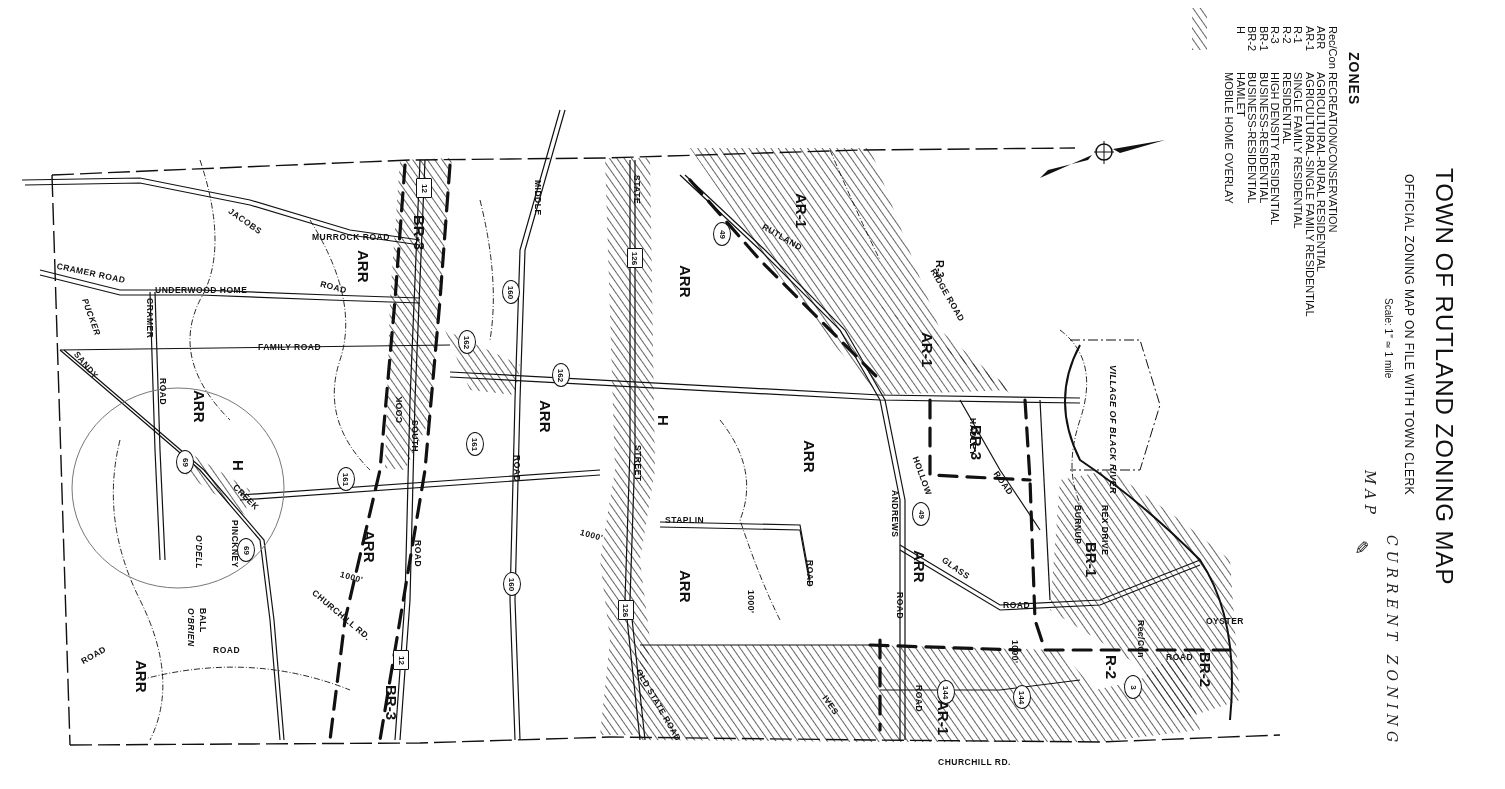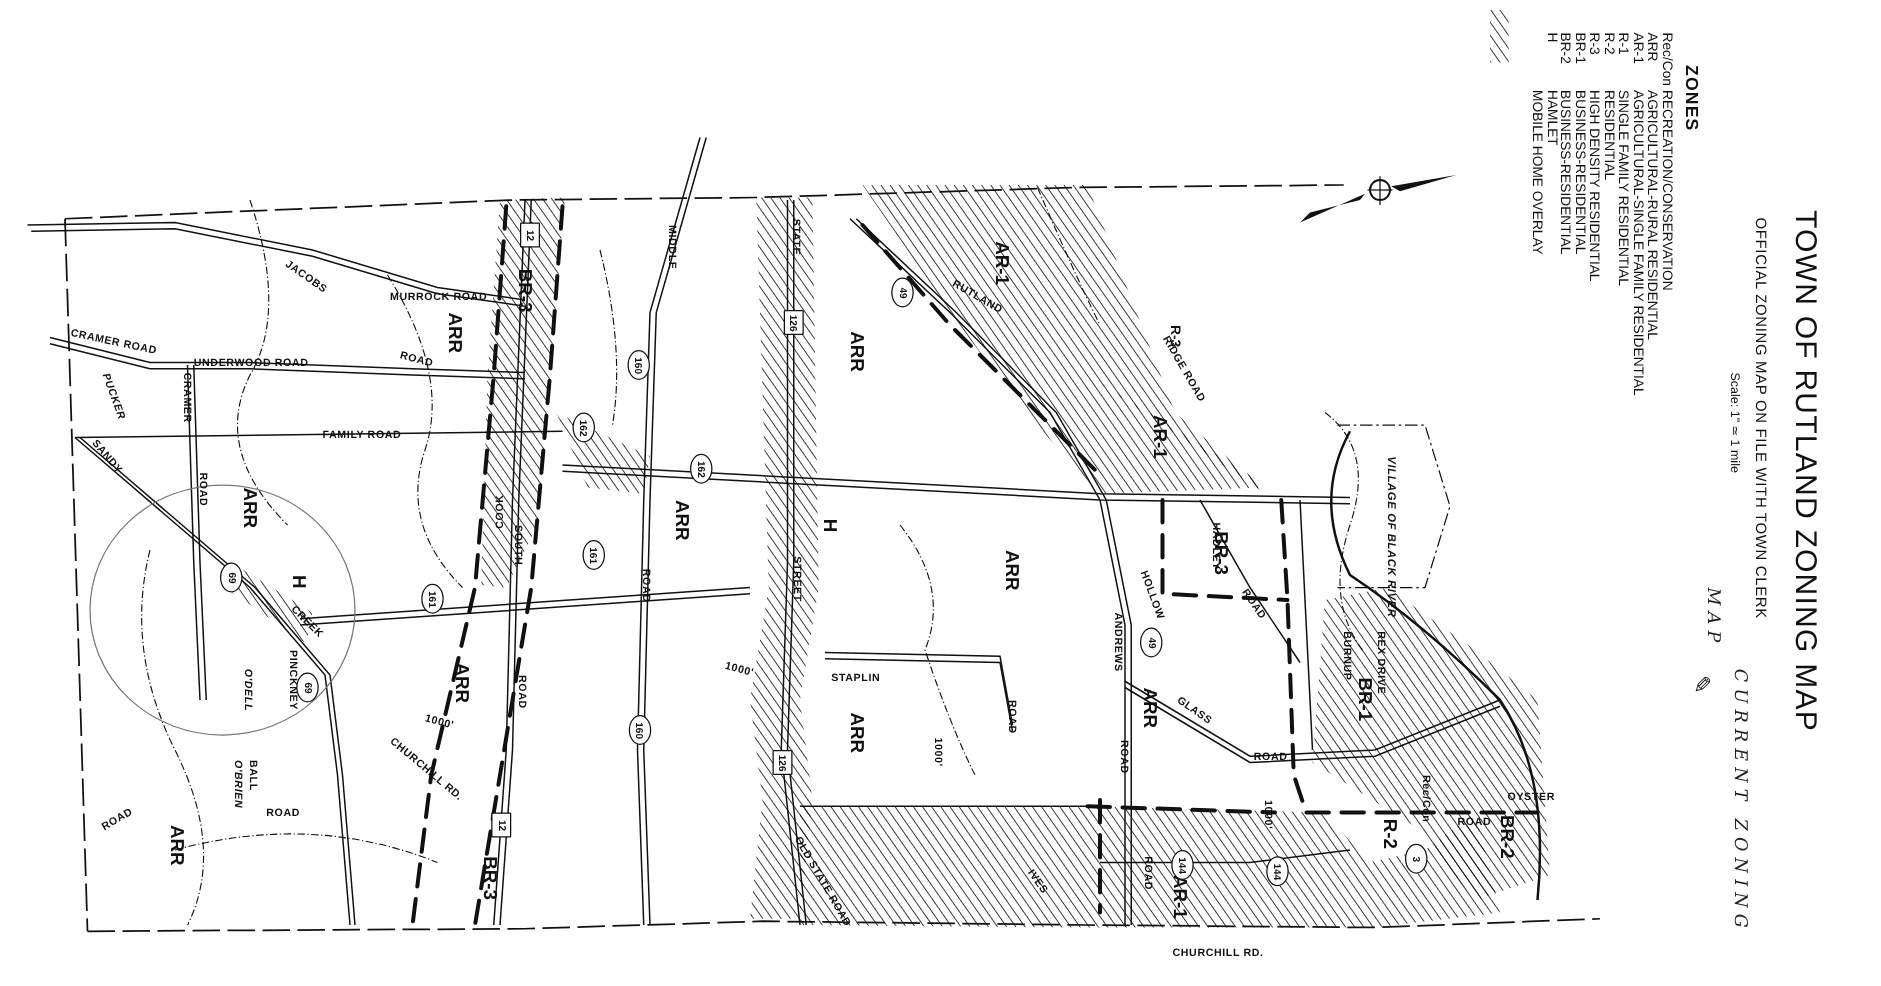--- a/index.html
+++ b/index.html
@@ -161,54 +161,54 @@
 <div class="rot zone-lbl" style="left:1120px; top:655px;">R-2</div>
 <div class="rot zone-lbl" style="left:946px; top:260px; font-size:11px;">R-3</div>
 <div class="rot road-lbl" style="left:1146px; top:620px;">Rec/Con</div>
 <div class="rot zone-lbl" style="left:247px; top:460px;">H</div>
 <div class="rot zone-lbl" style="left:672px; top:415px;">H</div>
 
 <div class="road-lbl" style="position:absolute; left:292px; top:232px;padding-left:20px;">MURROCK ROAD</div>
 <div class="road-lbl" style="position:absolute; left:226px; top:216px; transform:rotate(35deg);">JACOBS</div>
 <div class="road-lbl" style="position:absolute; left:320px; top:282px; transform:rotate(15deg);">ROAD</div>
 <div class="road-lbl" style="position:absolute; left:56px; top:268px; transform:rotate(12deg);">CRAMER ROAD</div>
-<div class="road-lbl" style="position:absolute; left:155px; top:285px;">UNDERWOOD ROAD</div>
+<div class="road-lbl" style="position:absolute; left:155px; top:285px;">UNDERWOOD HOME</div>
 <div class="rot road-lbl" style="left:155px; top:298px;">CRAMER</div>
 <div class="rot road-lbl" style="left:168px; top:378px;">ROAD</div>
 <div class="road-lbl" style="position:absolute; left:258px; top:342px;">FAMILY ROAD</div>
 <div class="road-lbl" style="position:absolute; left:70px; top:360px; transform:rotate(50deg);">SANDY</div>
 <div class="road-lbl" style="position:absolute; left:80px; top:650px; transform:rotate(-30deg);">ROAD</div>
 <div class="rot road-lbl" style="left:240px; top:520px;">PINCKNEY</div>
 <div class="road-lbl" style="position:absolute; left:230px; top:492px; transform:rotate(45deg);">CREEK</div>
 <div class="rot road-lbl" style="left:208px; top:608px;">BALL</div>
 <div class="road-lbl" style="position:absolute; left:213px; top:645px;">ROAD</div>
 <div class="rot road-lbl" style="left:196px; top:608px; font-style:italic;">O'BRIEN</div>
 <div class="rot road-lbl" style="left:204px; top:535px; font-style:italic;">O'DELL</div>
 <div class="road-lbl" style="position:absolute; left:305px; top:610px; transform:rotate(40deg);">CHURCHILL RD.</div>
 <div class="rot road-lbl" style="left:420px; top:420px;">SOUTH</div>
 <div class="rot road-lbl" style="left:423px; top:540px;">ROAD</div>
 <div class="rot road-lbl" style="left:394px; top:423px; transform:rotate(-90deg);">COOK</div>
 <div class="rot road-lbl" style="left:543px; top:180px;">MIDDLE</div>
 <div class="rot road-lbl" style="left:522px; top:455px;">ROAD</div>
 <div class="rot road-lbl" style="left:642px; top:175px;">STATE</div>
 <div class="rot road-lbl" style="left:643px; top:445px;">STREET</div>
-<div class="road-lbl" style="position:absolute; left:665px; top:537px;">STAPLIN</div>
+<div class="road-lbl" style="position:absolute; left:665px; top:515px;">STAPLIN</div>
 <div class="rot road-lbl" style="left:815px; top:560px;">ROAD</div>
 <div class="road-lbl" style="position:absolute; left:618px; top:700px; transform:rotate(60deg);">OLD STATE ROAD</div>
 <div class="road-lbl" style="position:absolute; left:760px; top:232px; transform:rotate(30deg);">RUTLAND</div>
 <div class="rot road-lbl" style="left:920px; top:455px; transform:rotate(70deg);">HOLLOW</div>
 <div class="rot road-lbl" style="left:900px; top:490px;">ANDREWS</div>
 <div class="rot road-lbl" style="left:905px; top:592px;">ROAD</div>
 <div class="rot road-lbl" style="left:978px; top:418px;">HADLEY</div>
 <div class="road-lbl" style="position:absolute; left:990px; top:478px; transform:rotate(55deg);">ROAD</div>
 <div class="road-lbl" style="position:absolute; left:940px; top:563px; transform:rotate(35deg);">GLASS</div>
 <div class="road-lbl" style="position:absolute; left:1003px; top:600px;">ROAD</div>
 <div class="rot road-lbl" style="left:1083px; top:505px;">BURNUP</div>
 <div class="rot road-lbl" style="left:1110px; top:505px;">REX DRIVE</div>
-<div class="road-lbl" style="position:absolute; left:1158px; top:632px;padding-left:48px;">OYSTER</div>
+<div class="road-lbl" style="position:absolute; left:1158px; top:616px;padding-left:48px;">OYSTER</div>
 <div class="road-lbl" style="position:absolute; left:1166px; top:652px;">ROAD</div>
 <div class="road-lbl" style="position:absolute; left:938px; top:757px;">CHURCHILL RD.</div>
 <div class="rot road-lbl" style="left:924px; top:685px;">ROAD</div>
 <div class="road-lbl" style="position:absolute; left:820px; top:700px; transform:rotate(55deg);">IVES</div>
 <div class="road-lbl" style="position:absolute; left:918px; top:290px; transform:rotate(60deg);">RIDGE ROAD</div>
 <div class="road-lbl" style="position:absolute; left:72px; top:312px; transform:rotate(70deg); font-style:italic;">PUCKER</div>
 
 <div class="road-lbl" style="position:absolute; left:340px; top:572px; transform:rotate(15deg);">1000'</div>
 <div class="road-lbl" style="position:absolute; left:580px; top:530px; transform:rotate(15deg);">1000'</div>
 <div class="rot road-lbl" style="left:756px; top:590px;">1000'</div>

